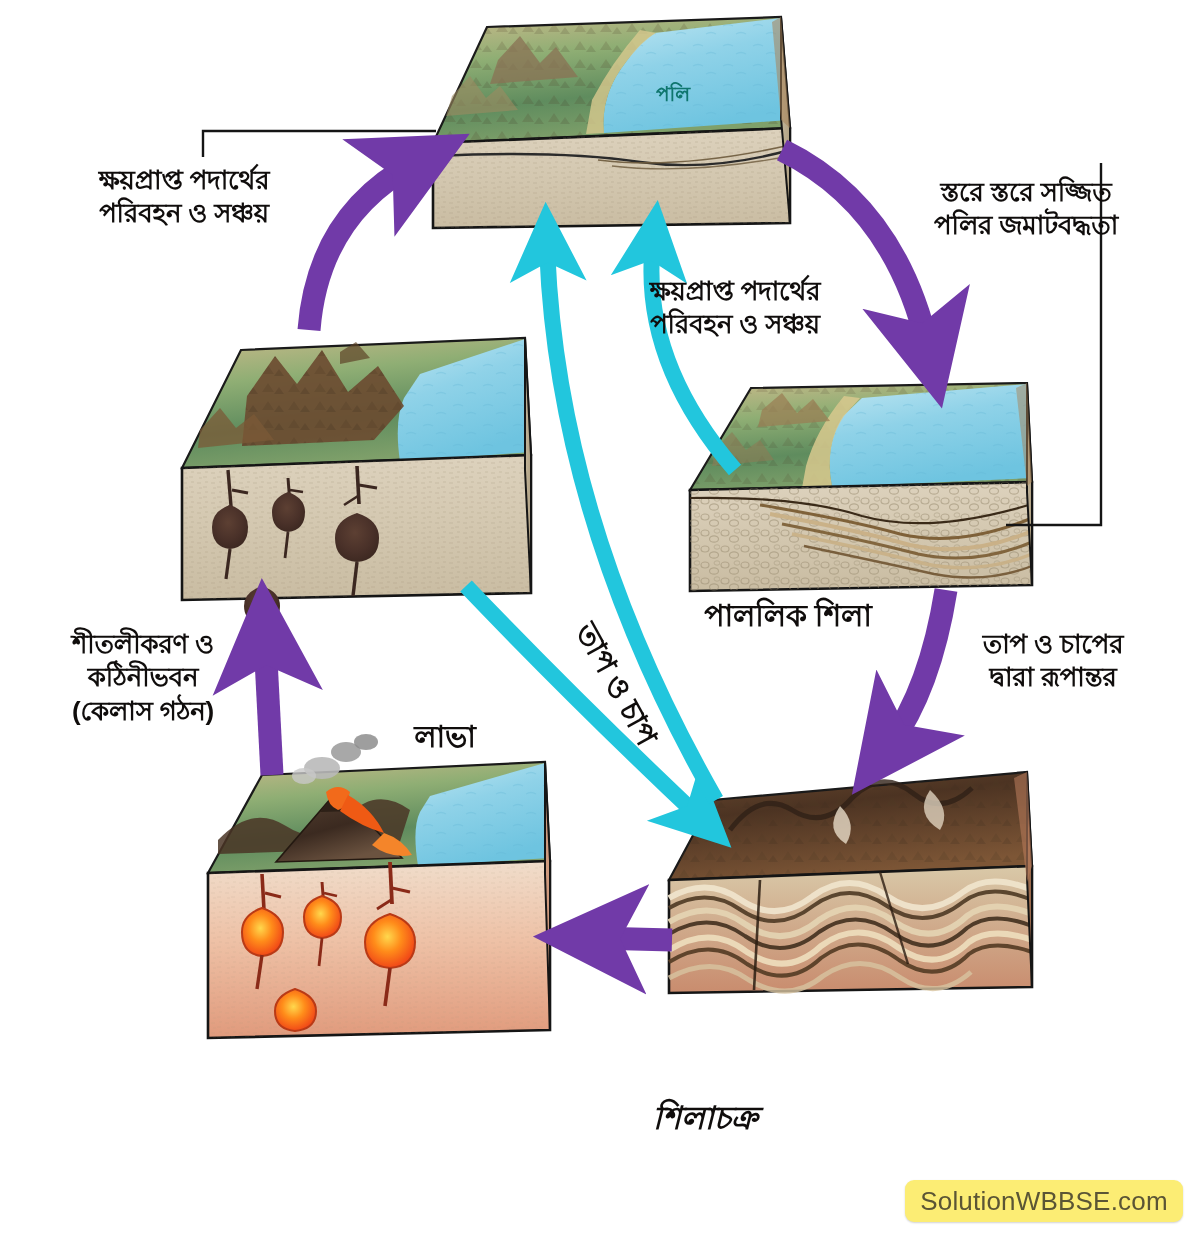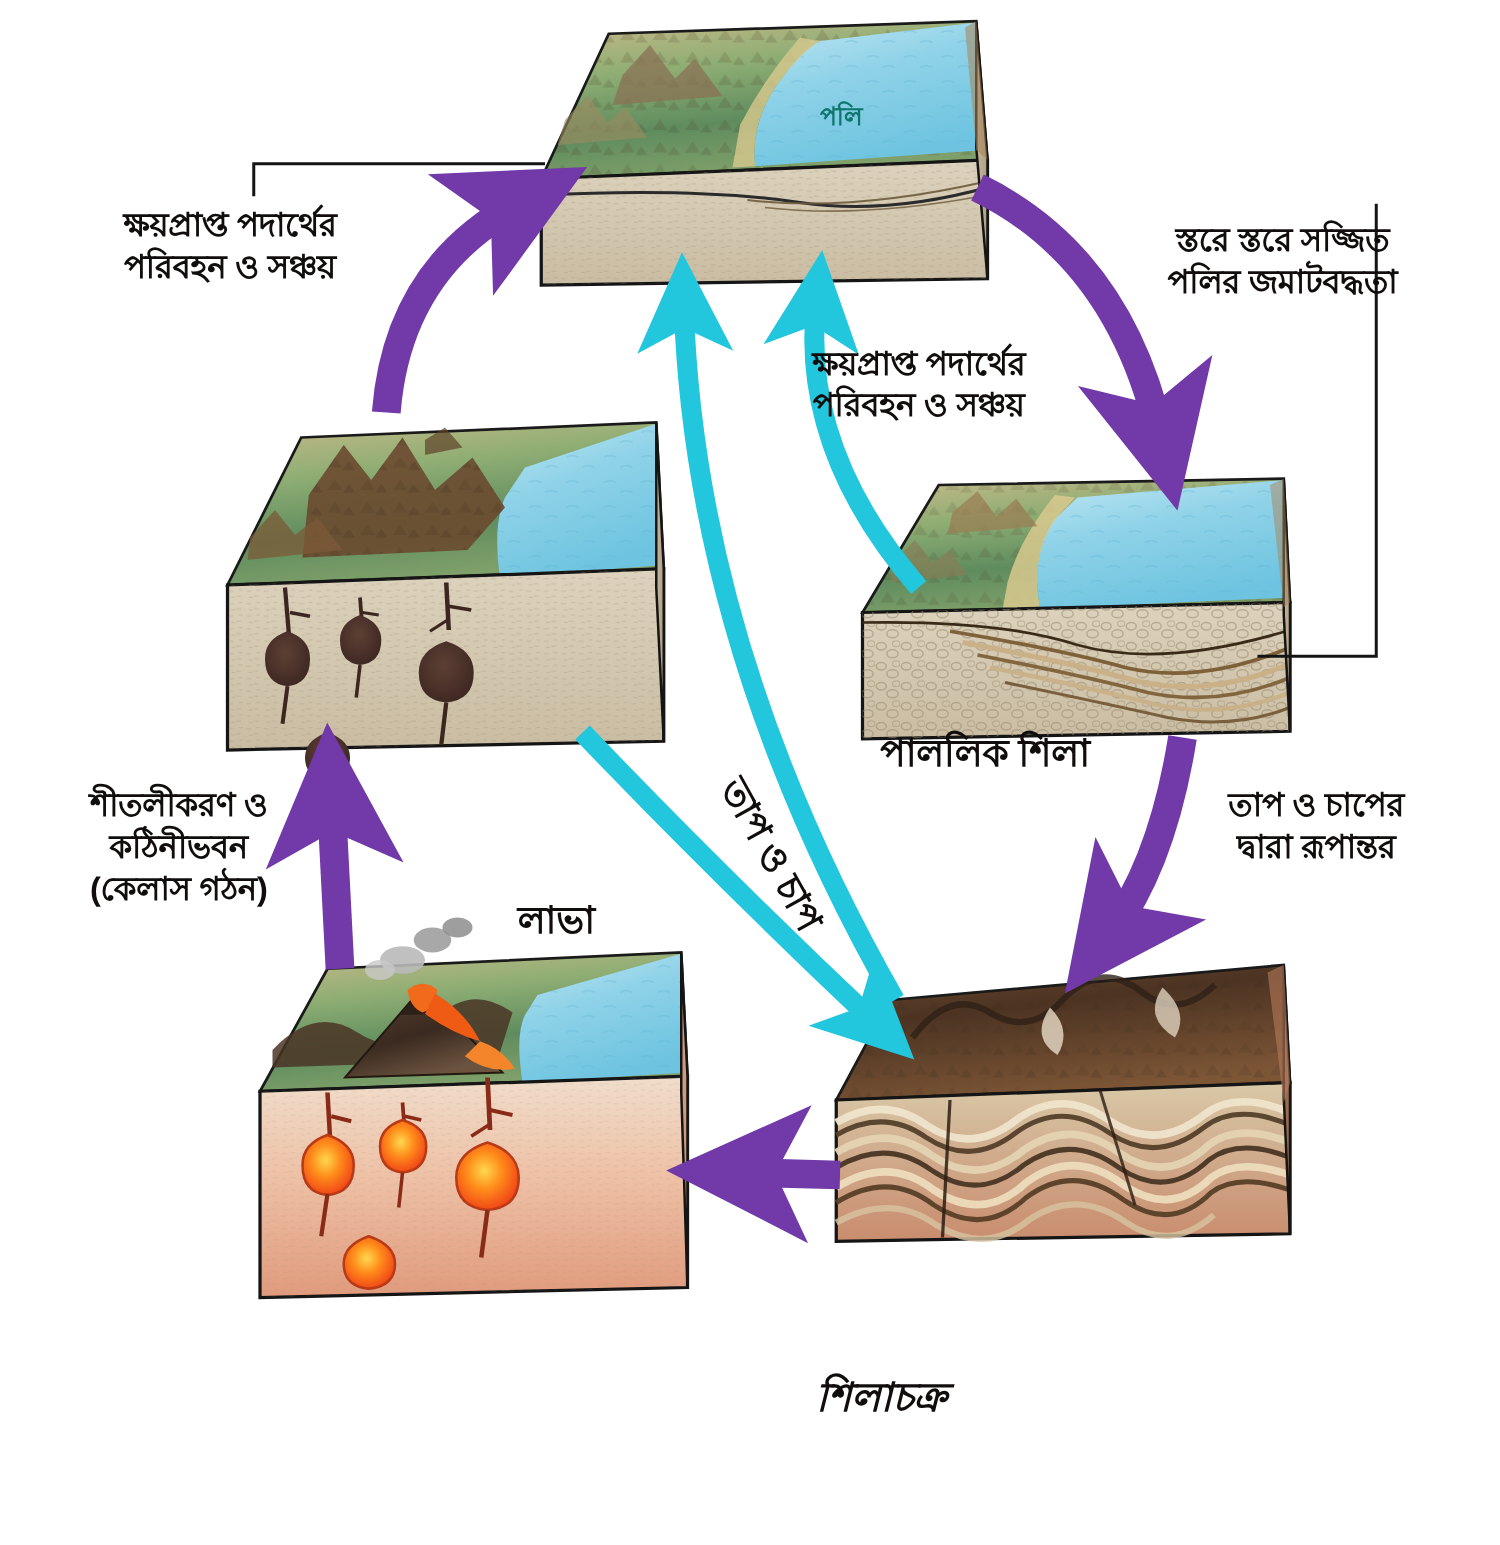--- a/index.html
+++ b/index.html
@@ -353,21 +353,24 @@
   <div class="label lbl-lg rot-diag" style="left:516px; top:665px; width:200px;">তাপ ও চাপ</div>
 
 
   <div class="label lbl-xl" style="left:8px; top:628px; width:270px;">শীতলীকরণ ও
 কঠিনীভবন
 (কেলাস গঠন)</div>
 
   <div class="label lbl-silt" style="left:613px; top:82px; width:120px;">পলি</div>
 
 
-  <div class="label lbl-block" style="left:668px; top:585px; width:240px;">পাললিক শিলা</div>
+  <div class="label lbl-block" style="left:668px; top:597px; width:240px;">পাললিক শিলা</div>
 
 
   <div class="label lbl-block" style="left:385px; top:718px; width:120px;">লাভা</div>
 
   <div class="label lbl-title" style="left:580px; top:1098px; width:250px;font-style:italic;">শিলাচক্র</div>
 
+  <div id="watermark">
+    <span>SolutionWBBSE.com</span>
+  </div>
 
 </div>
 
 </body></html>

